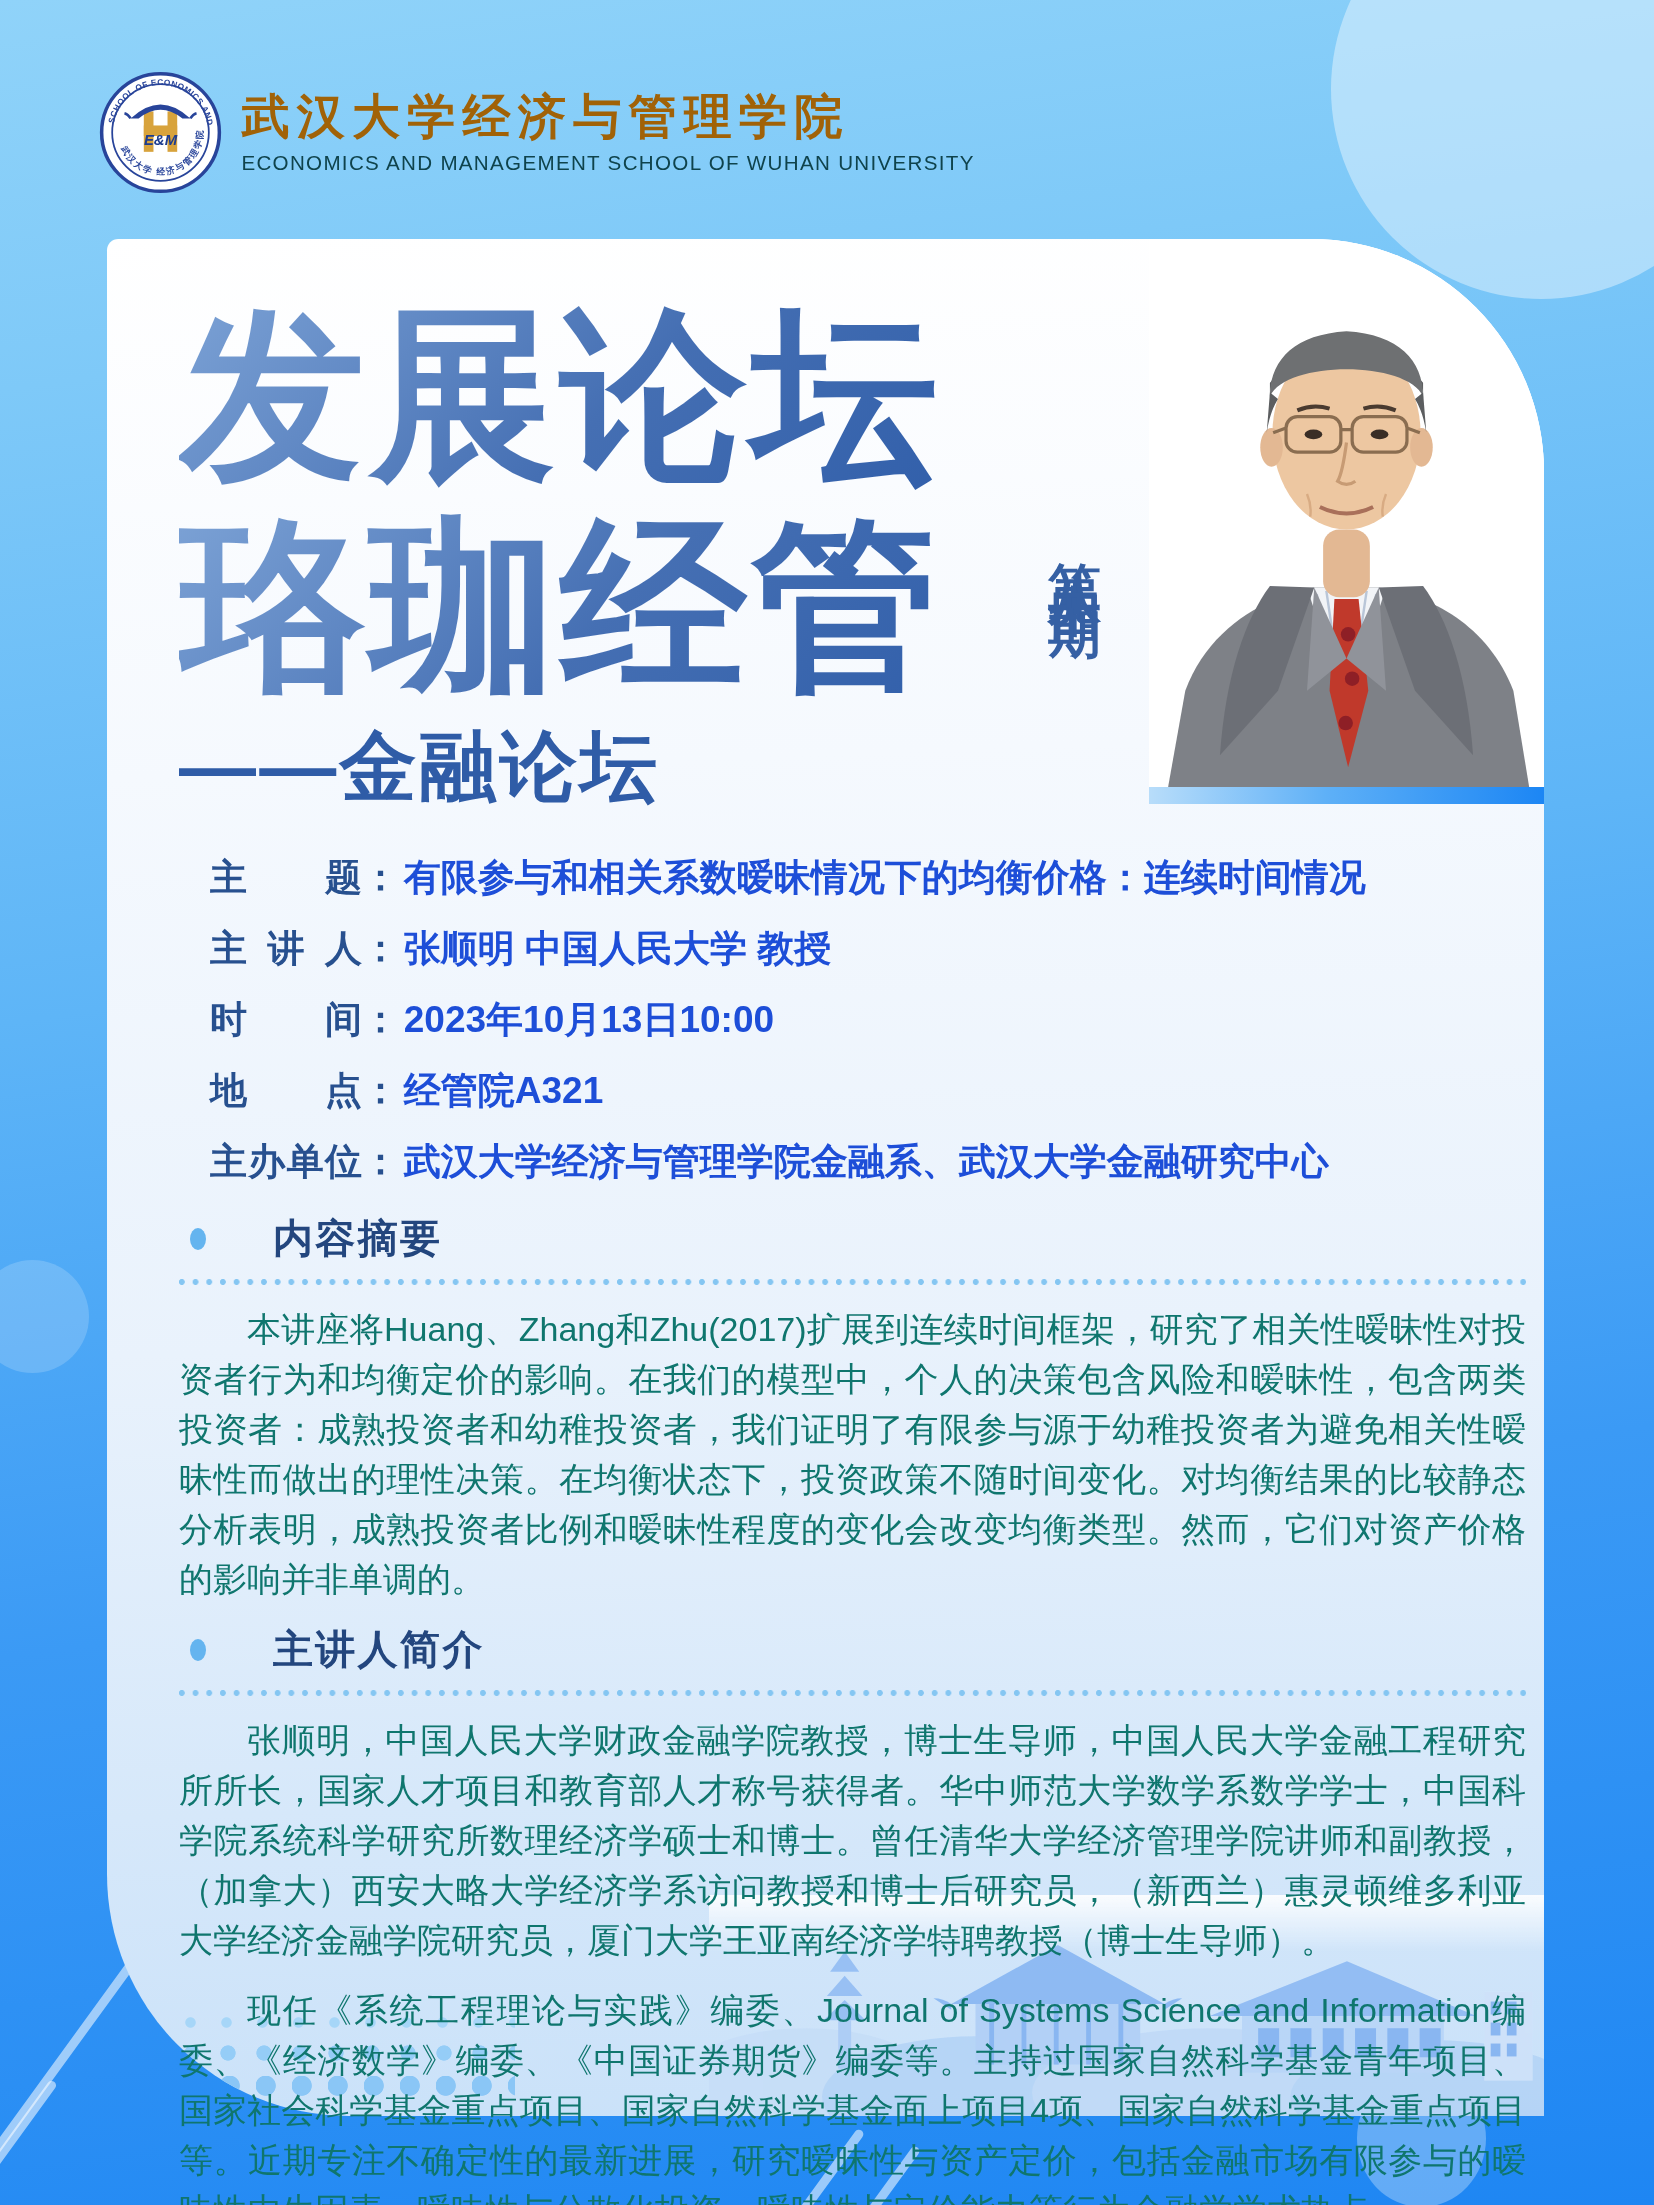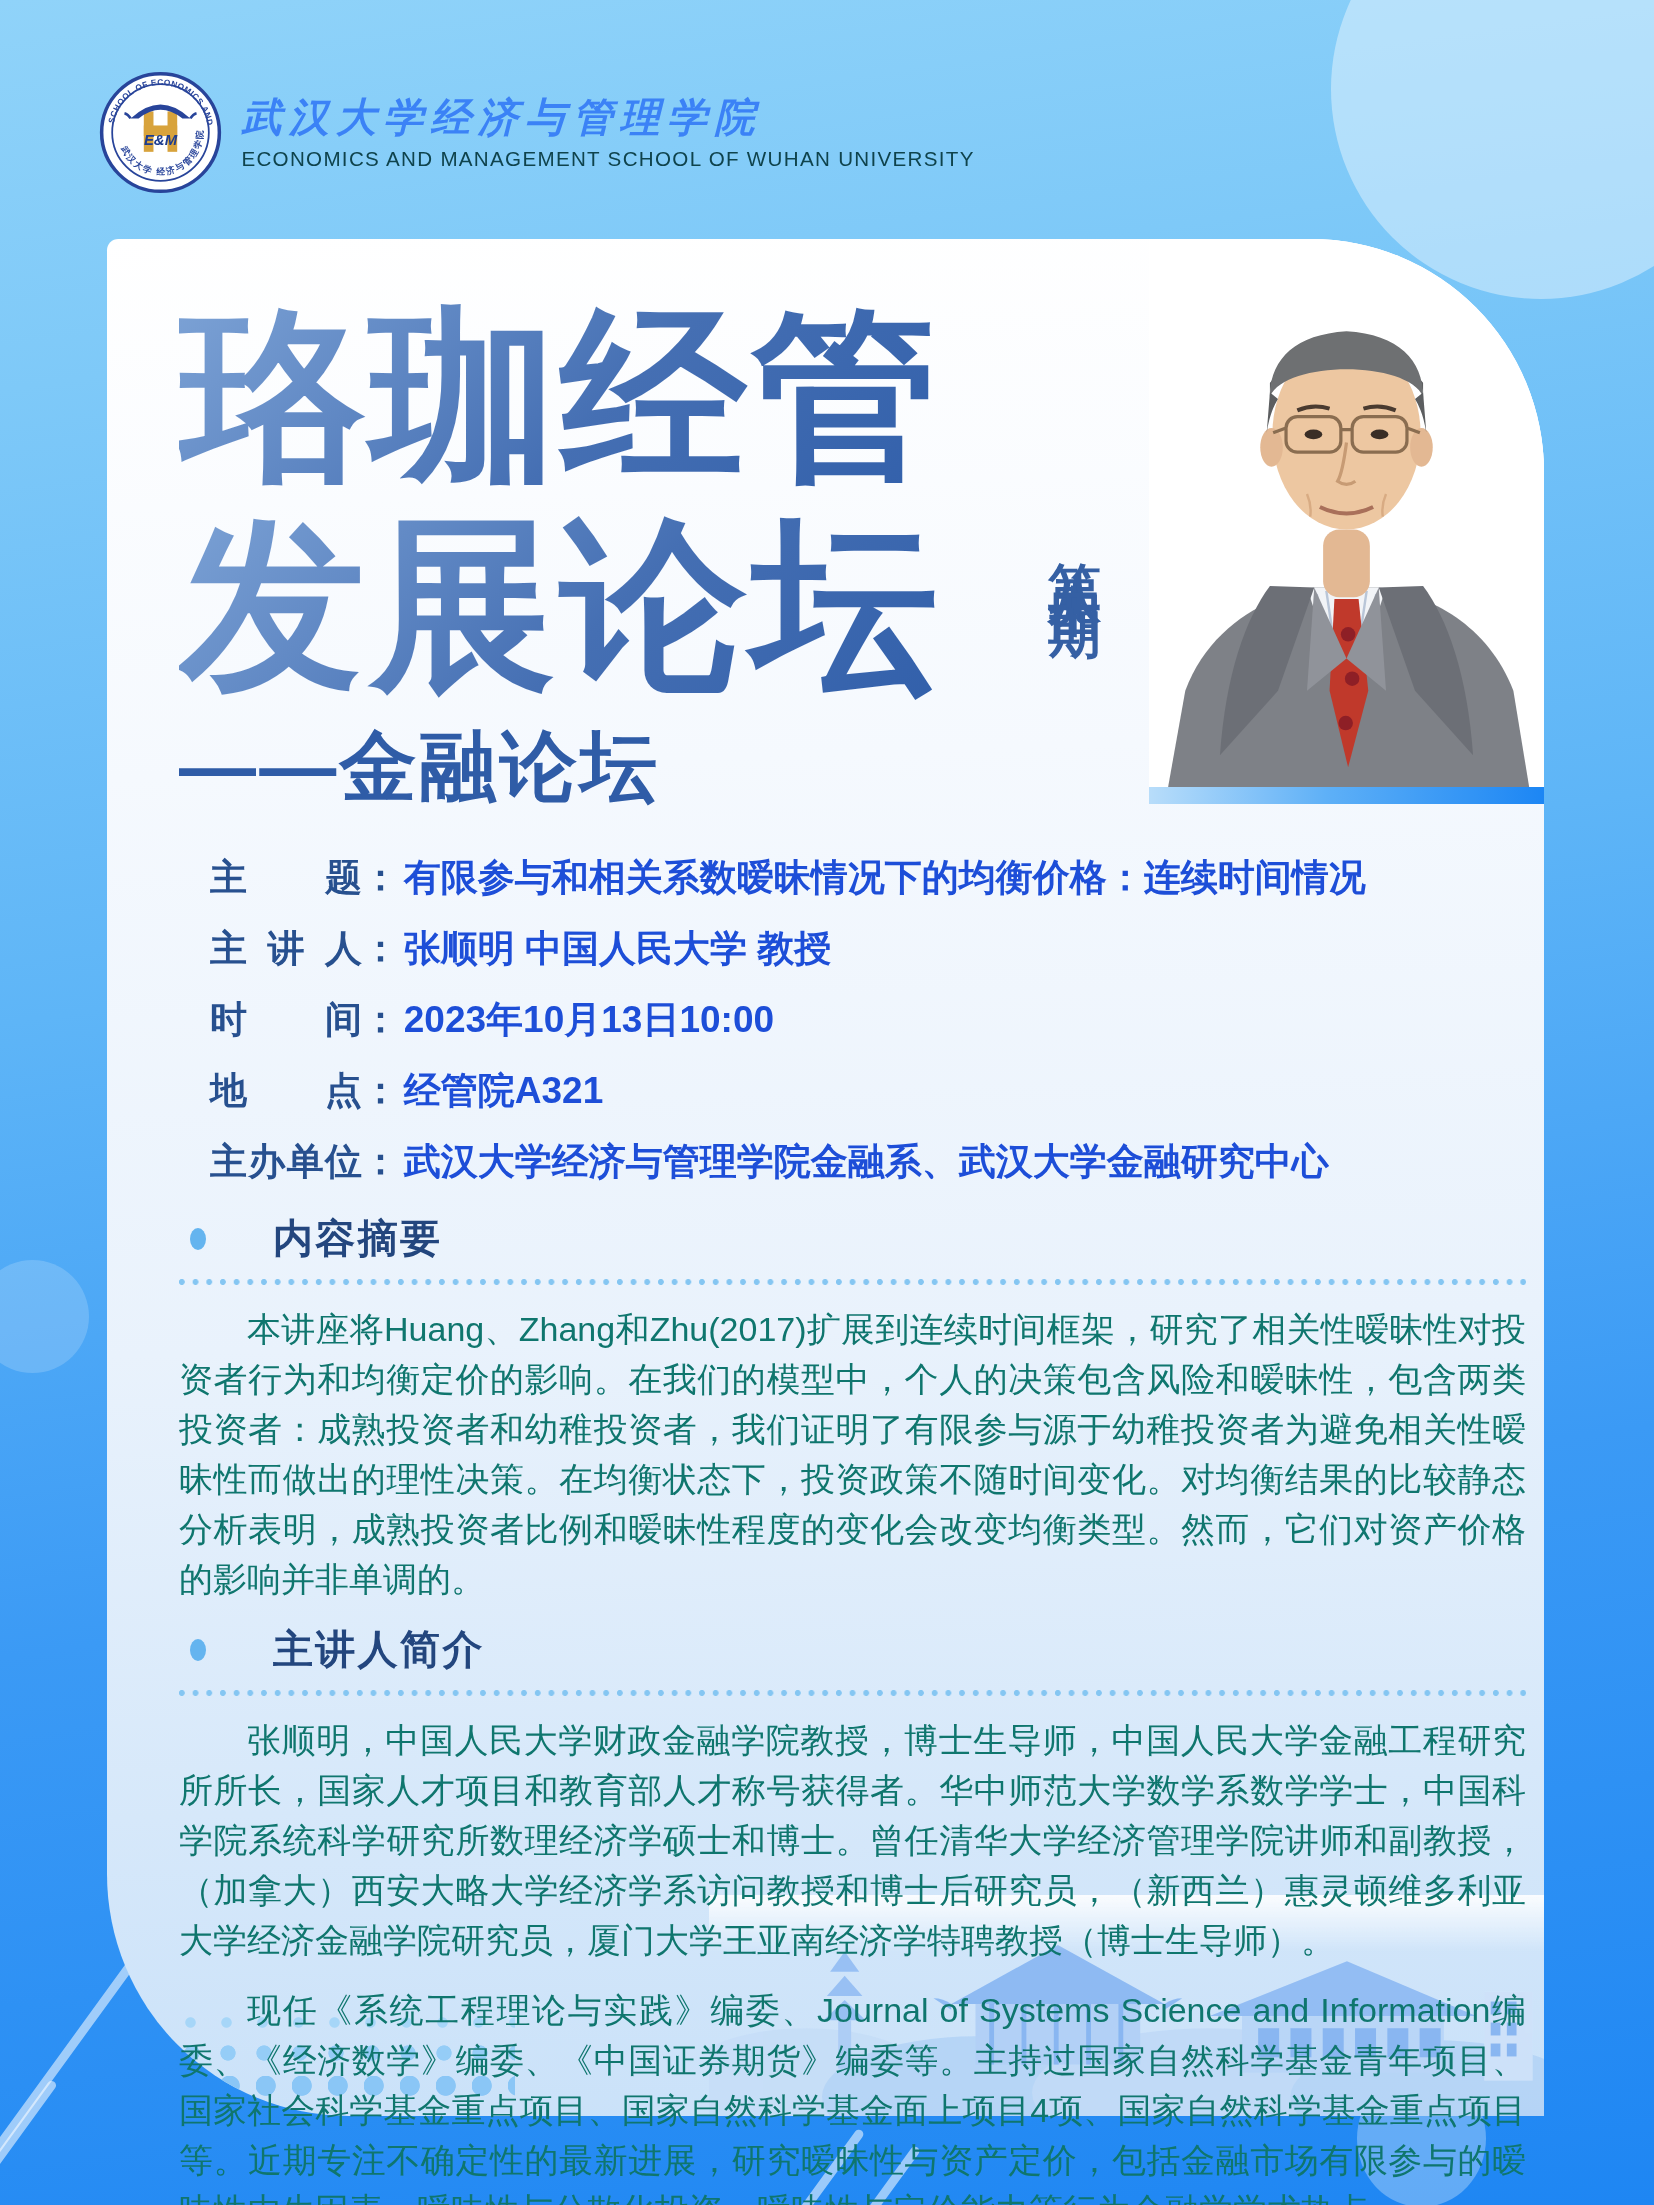--- a/index.html
+++ b/index.html
@@ -28,22 +28,22 @@
   .dots{position:absolute;left:77px;top:1781px;width:323px;height:37px;z-index:1;}
   .dots span{display:block;height:100%;}
   .dots .r1{background-image:radial-gradient(circle at 6.5px 6.5px,#a6d6f8 4.8px,transparent 5.7px);background-size:36px 32px;height:32px;}
   .dots .r2{position:relative;top:-3.2px;background-image:radial-gradient(circle at 8px 8px,#95cdf7 7.3px,transparent 8px);background-size:36px 34px;height:34px;}
   .dots .r3{position:relative;top:-6.5px;background-image:radial-gradient(circle at 9.7px 9.7px,#8ac6f6 9.7px,transparent 10.5px);background-size:36px 37px;height:37px;}
   .dots-wrap{position:absolute;left:77px;top:1777px;width:331px;height:109px;z-index:1;}
   
   .hdr{position:absolute;left:99px;top:71px;display:flex;align-items:center;z-index:3;}
   .logo{width:123px;height:123px;flex:0 0 auto;}
   .hdr-text{margin-left:19.4px;}
-  .org-cn{font-family:"DejaVu Serif","Liberation Serif",serif;font-style:italic;font-weight:bold;
-    font-size:40px;color:#3b82f6;letter-spacing:7.3px;line-height:1.1;}
+  .org-cn{font-family:"DejaVu Serif","Liberation Serif",serif;font-weight:bold;
+    font-size:48px;color:#a16207;letter-spacing:7.3px;line-height:1.1;}
   .org-en{font-size:20.6px;color:#0f434c;letter-spacing:1.3px;font-weight:normal;margin-top:8px;}
   
   .photo{position:absolute;left:1149px;top:239px;width:395px;height:565px;background:#fff;
     border-radius:0 233px 0 0;overflow:hidden;z-index:2;}
   .photo-bar{position:absolute;left:1149px;top:787px;width:395px;height:17px;z-index:3;
     background:linear-gradient(90deg,#b8ddfa 0%,#5eb0f7 45%,#1c86f4 100%);}
   
   .content{position:absolute;left:179px;top:291px;width:1347px;z-index:2;}
   .title{font-size:186px;font-weight:900;line-height:1.13;letter-spacing:4.8px;color:#35629f;}
   @supports (-webkit-background-clip:text){
@@ -234,22 +234,22 @@
     <path d="M212,332 Q245,348 278,332" stroke="#a9705a" stroke-width="5" fill="none"></path>
     <path d="M196,316 Q202,330 200,344 M294,316 Q288,330 290,344" stroke="#d8ab83" stroke-width="3" fill="none"></path>
   </svg>
 </div>
 <div class="photo-bar"></div>
 
 <div class="issue">第八十四期</div>
 
 <div class="content">
   <div class="title">
+    <div>发展论坛</div>
     <div>珞珈经管</div>
-    <div>发展论坛</div>
   </div>
   <div class="subtitle">——金融论坛</div>
 
   <div class="info">
     <div class="info-row">
       <span class="lbl">主题</span>
       <span class="colon">：</span>
       <span class="val">有限参与和相关系数暧昧情况下的均衡价格：连续时间情况</span>
     </div>
     <div class="info-row">

